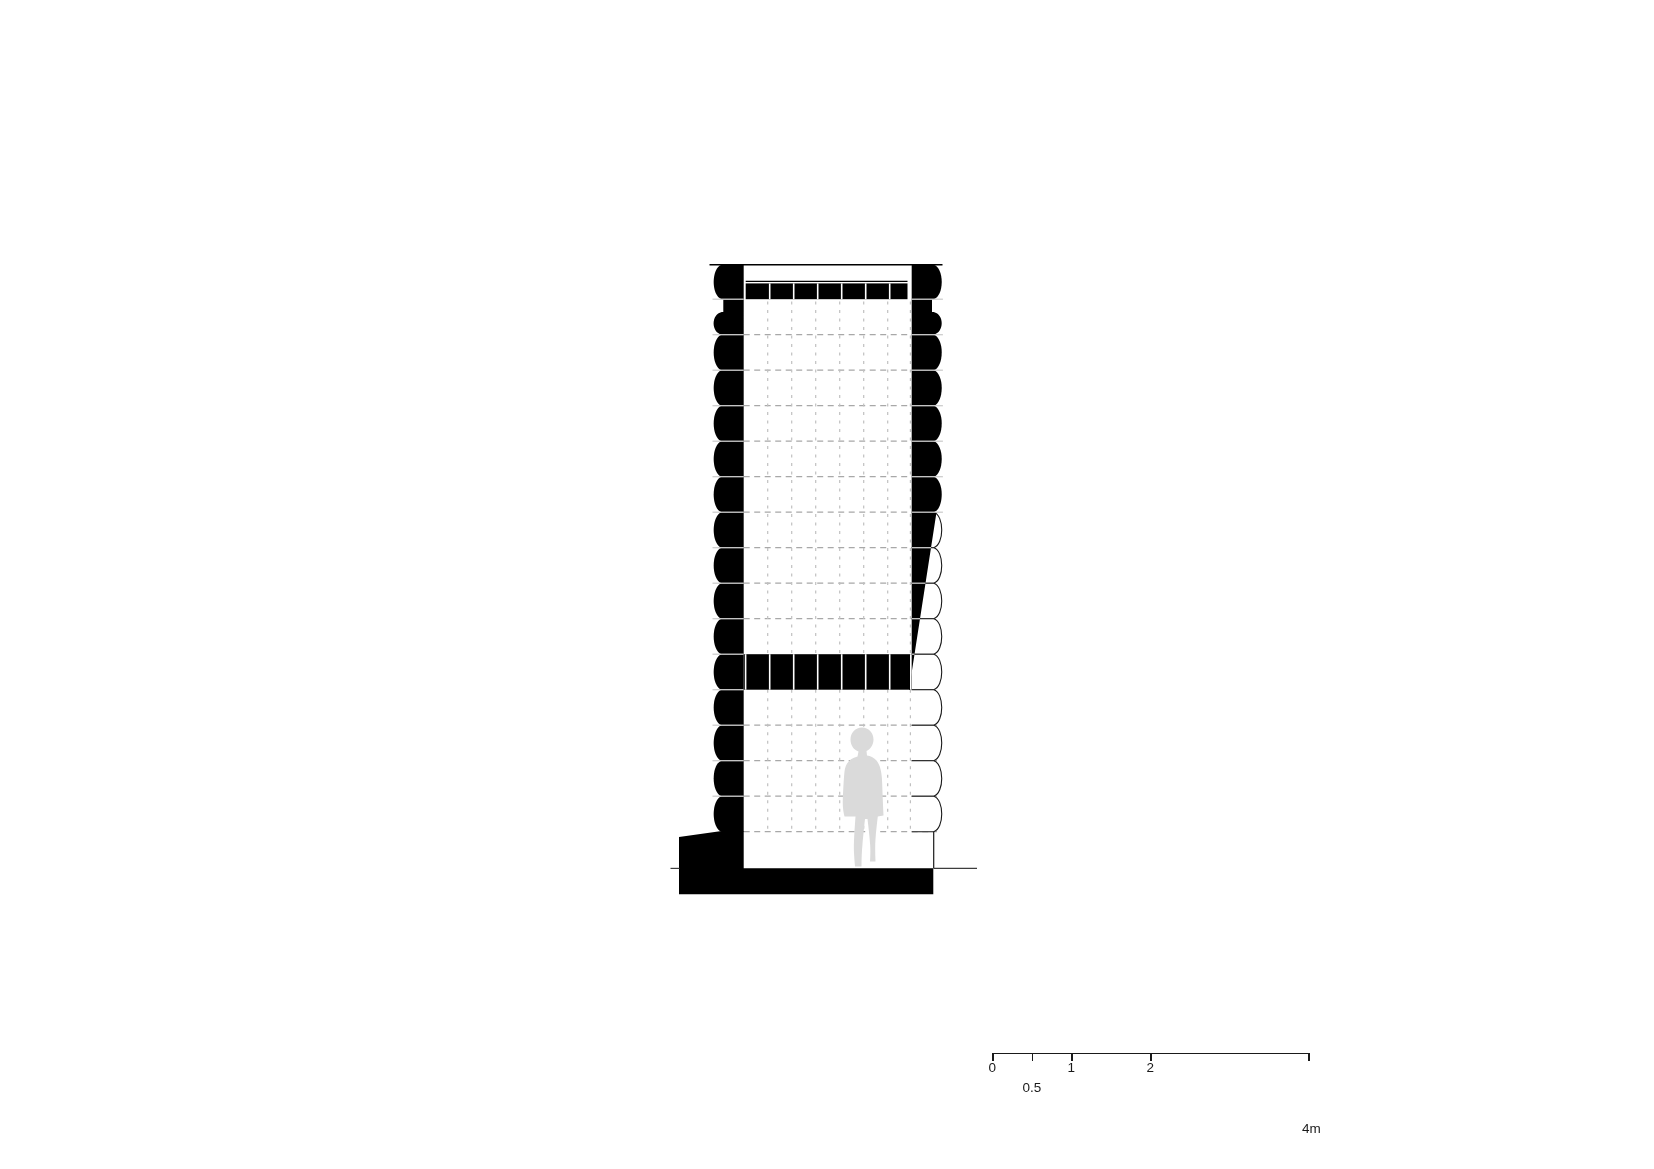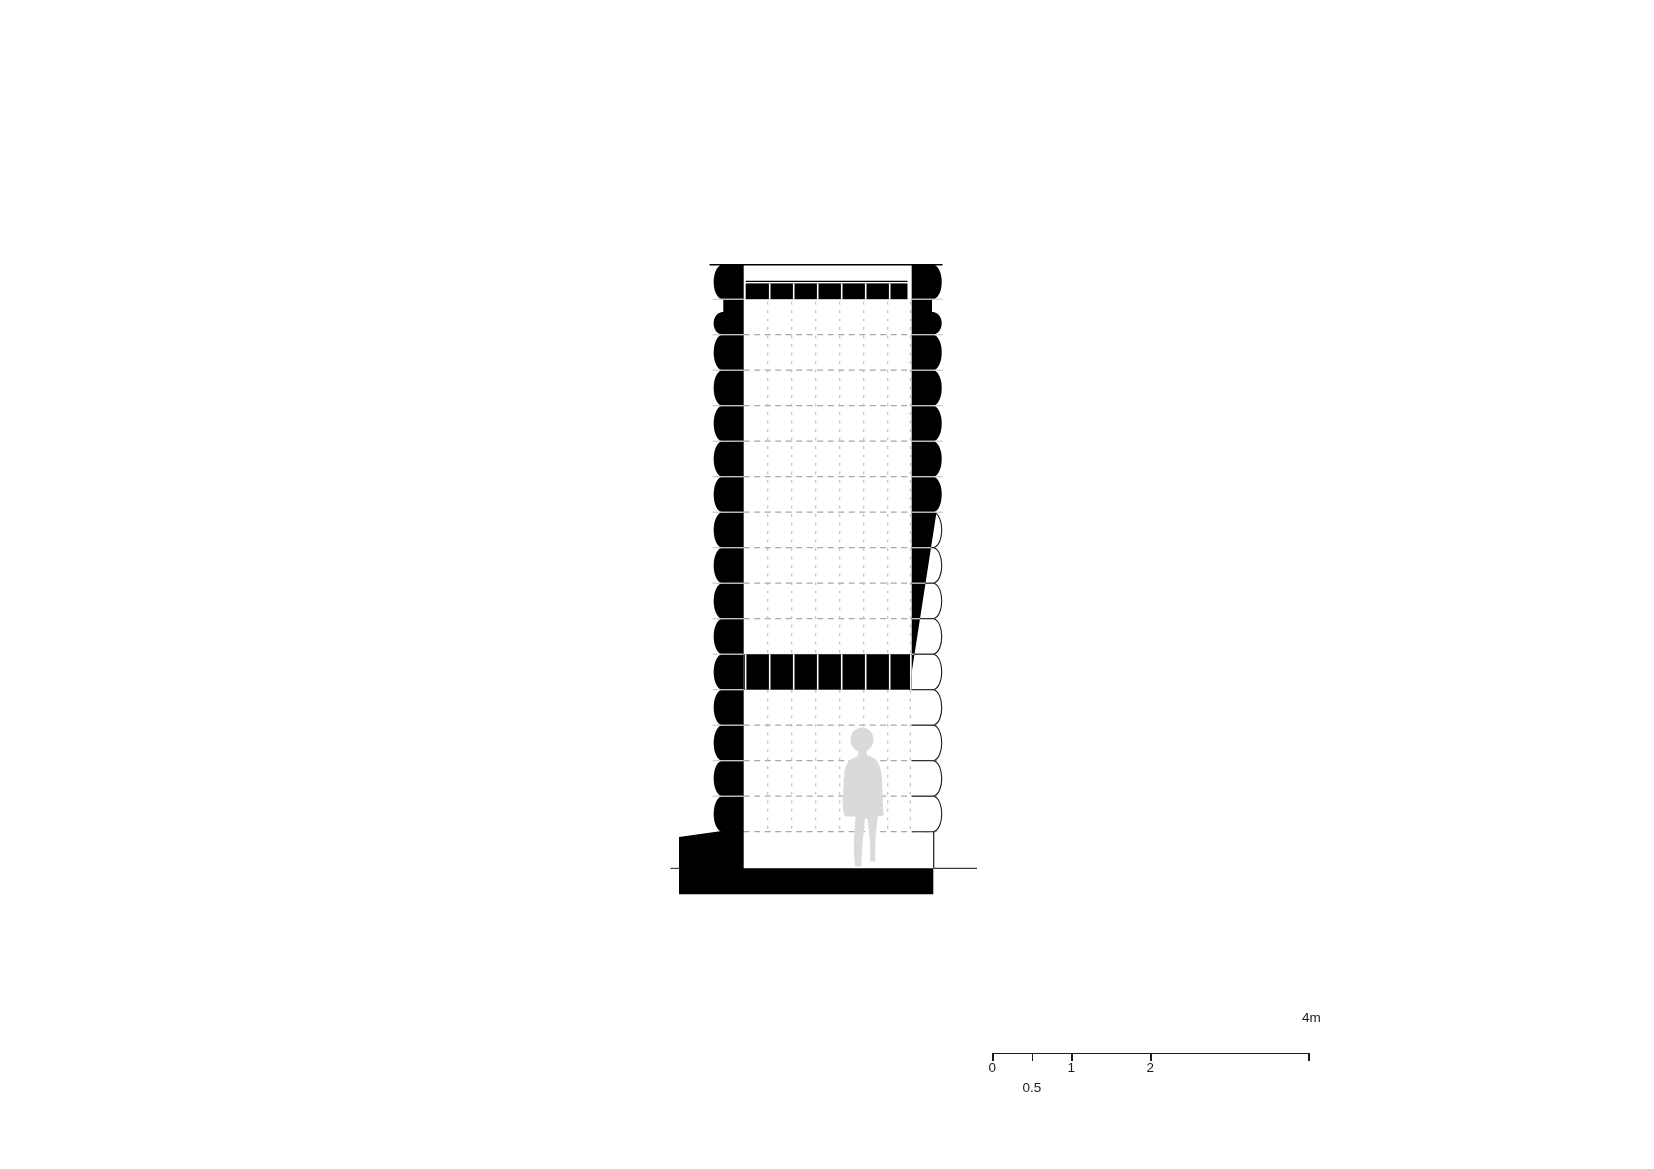--- a/index.html
+++ b/index.html
@@ -162,16 +162,16 @@
     <div class="sb-line" id="sb-line" style="left: 992.3px; top: 1052.7px; width: 316px;"></div>
     <div class="sb-tick" id="sb-tick-0" style="left: 992.3px; top: 1052.7px;"></div>
     <div class="sb-tick" id="sb-tick-1" style="left: 1031.8px; top: 1052.7px;"></div>
     <div class="sb-tick" id="sb-tick-2" style="left: 1071.3px; top: 1052.7px;"></div>
     <div class="sb-tick" id="sb-tick-3" style="left: 1150.3px; top: 1052.7px;"></div>
     <div class="sb-tick" id="sb-tick-4" style="left: 1308.3px; top: 1052.7px;"></div>
     <div class="sb-label" id="sb-label-0" style="left: 992.3px; top: 1059.7px;">0</div>
     <div class="sb-label" id="sb-label-1" style="left: 1031.8px; top: 1059.7px; margin-top: 20px;">0.5</div>
     <div class="sb-label" id="sb-label-2" style="left: 1071.3px; top: 1059.7px;">1</div>
     <div class="sb-label" id="sb-label-3" style="left: 1150.3px; top: 1059.7px;">2</div>
-    <div class="sb-label" id="sb-label-4" style="left: 1311.3px; top: 1010px;">4m</div>
+    <div class="sb-label" id="sb-label-4" style="left: 1311.3px; top: 1121px;">4m</div>
   </div>
 
 </div>
 
 </body></html>

